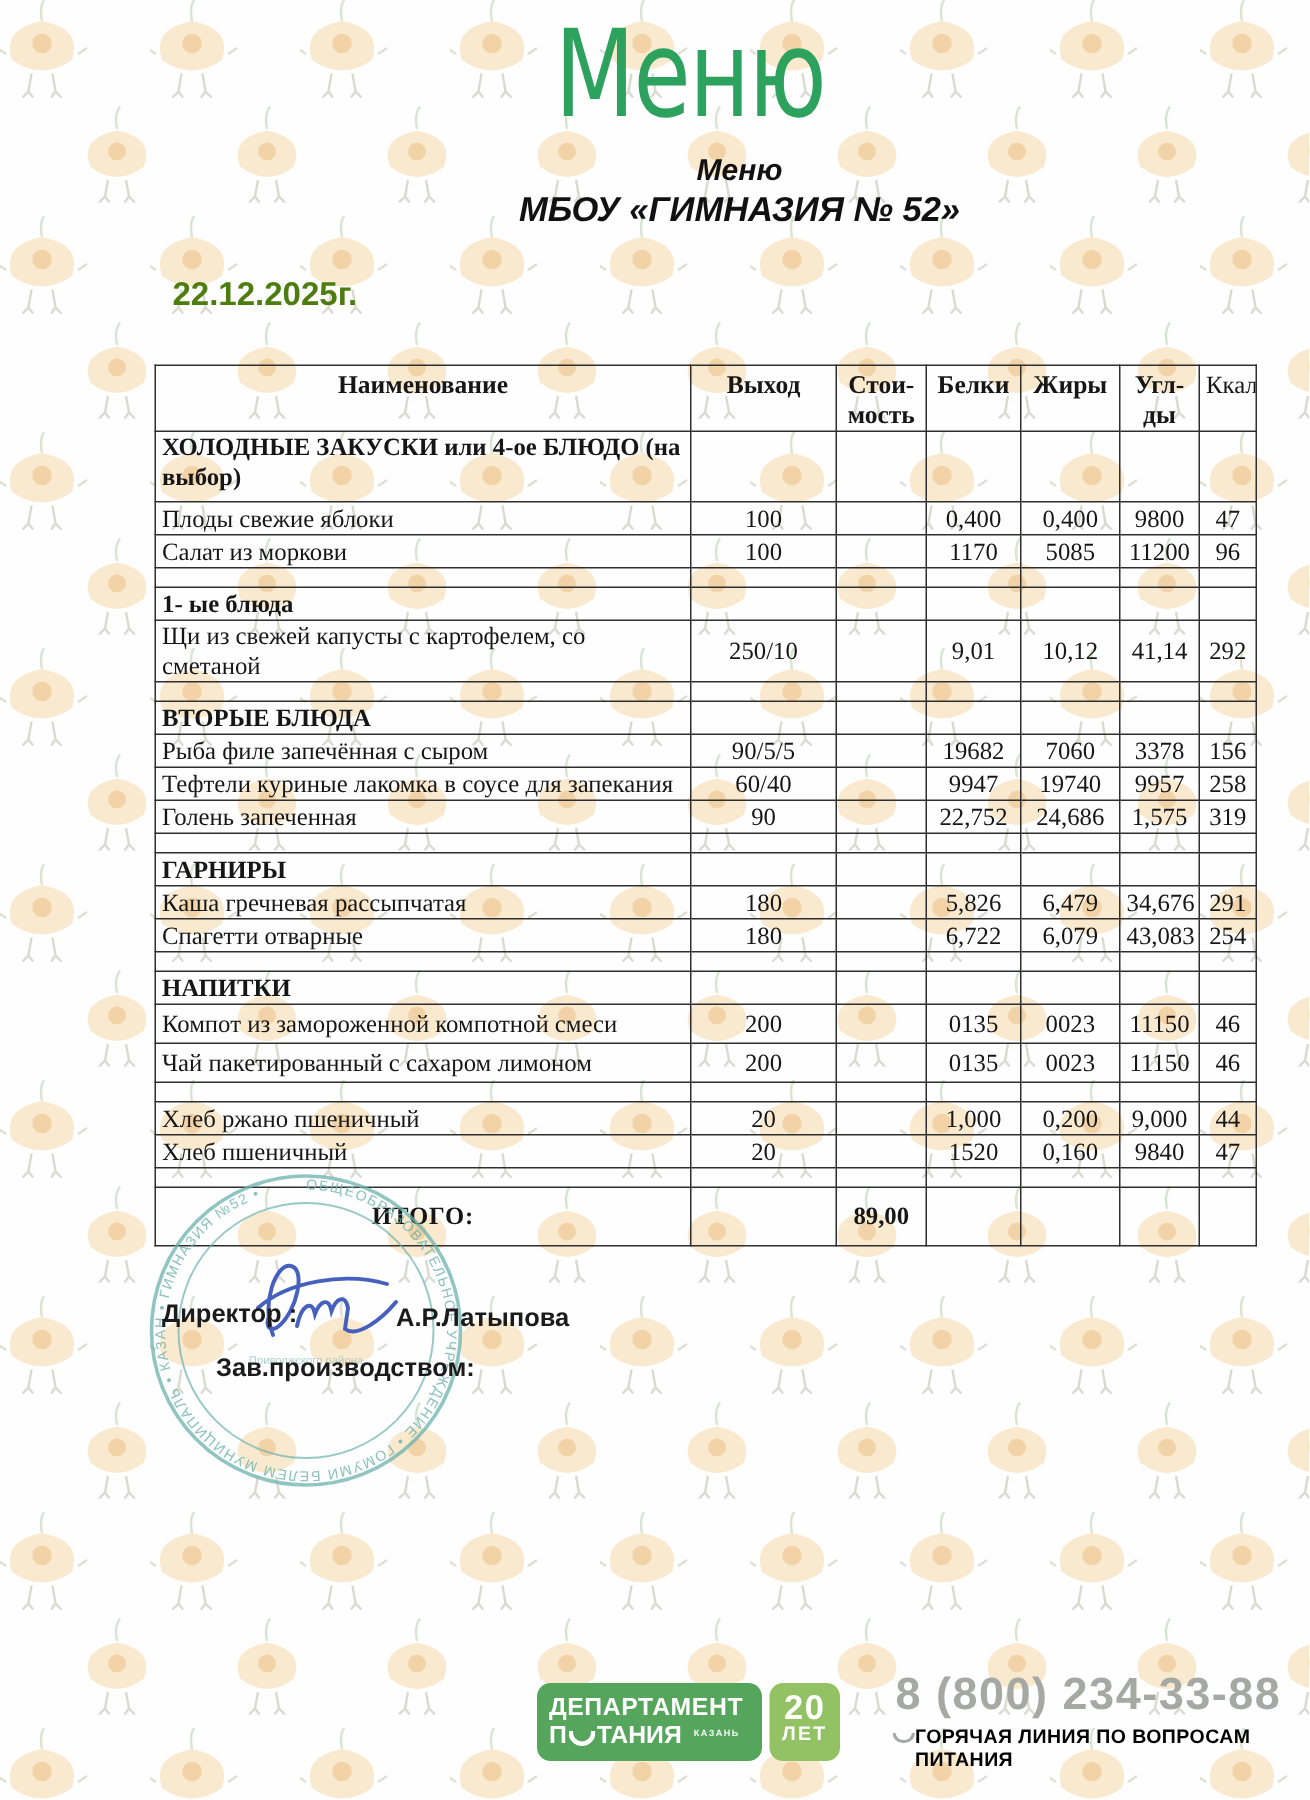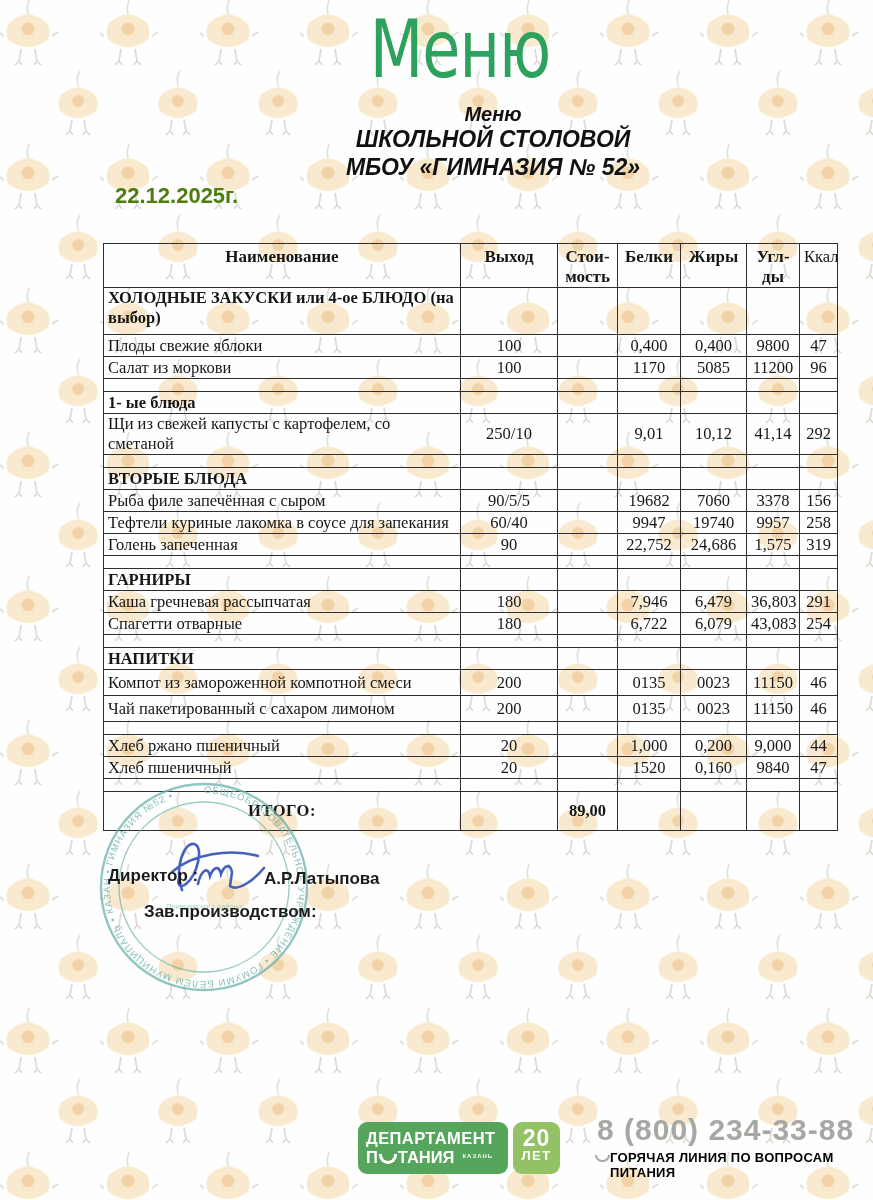--- a/index.html
+++ b/index.html
@@ -85,21 +85,20 @@
           <path d="M-6,18 l-2,11 m0,0 l-4,4 m4,-4 l3,4 M6,18 l2,11 m0,0 l-3,4 m3,-4 l4,4" stroke="#c6c6ba" stroke-width="1.6" fill="none" opacity="0.65"></path>
         </g>
       </pattern>
     </defs>
     <rect width="873" height="1200" fill="url(#chicks)"></rect>
   </svg>
 
   <div class="layer script-logo">Меню</div>
   <div class="layer subtitle">
     <div class="l1">Меню</div>
-    <div class="l2">ШКОЛЬНОЙ СТОЛОВОЙ</div>
     <div class="l3">МБОУ «ГИМНАЗИЯ № 52»</div>
   </div>
   <div class="layer date">22.12.2025г.</div>
 
   <div class="layer tablewrap">
     <table id="menu-table">
       <colgroup>
         <col style="width:357px">
           <col style="width:97px">
           <col style="width:60px">
@@ -234,23 +233,23 @@
             <td class="num"></td>
             <td class="num"></td>
             <td class="num"></td>
             <td class="num"></td>
             <td class="num"></td>
           </tr>
           <tr class="r-item">
             <td class="name">Каша гречневая рассыпчатая</td>
             <td class="num">180</td>
             <td class="num"></td>
-            <td class="num">7,946</td>
+            <td class="num">5,826</td>
             <td class="num">6,479</td>
-            <td class="num">36,803</td>
+            <td class="num">34,676</td>
             <td class="num">291</td>
           </tr>
           <tr class="r-item">
             <td class="name">Спагетти отварные</td>
             <td class="num">180</td>
             <td class="num"></td>
             <td class="num">6,722</td>
             <td class="num">6,079</td>
             <td class="num">43,083</td>
             <td class="num">254</td>

